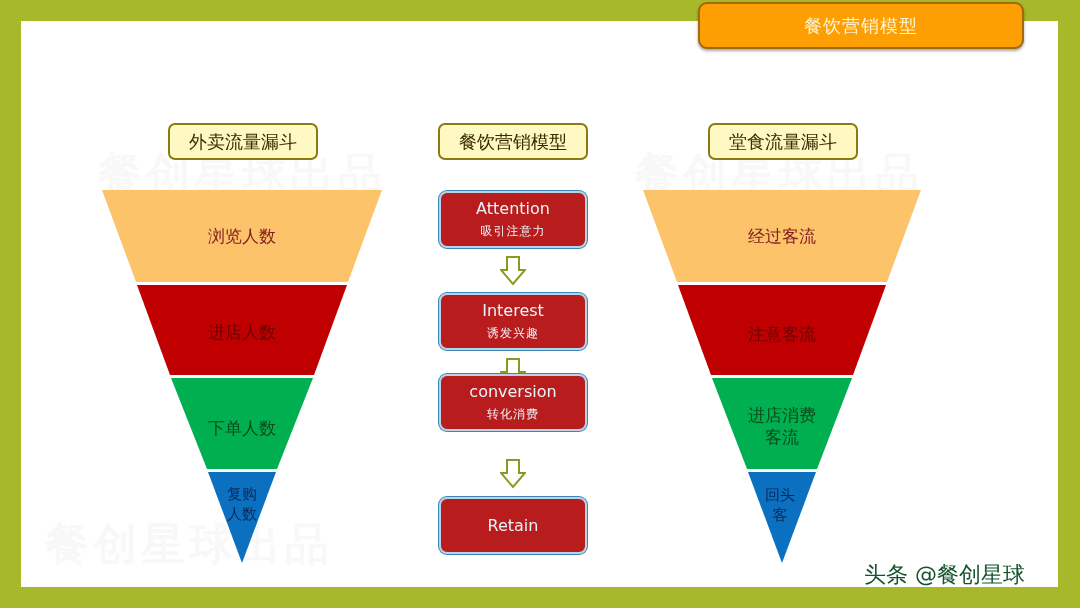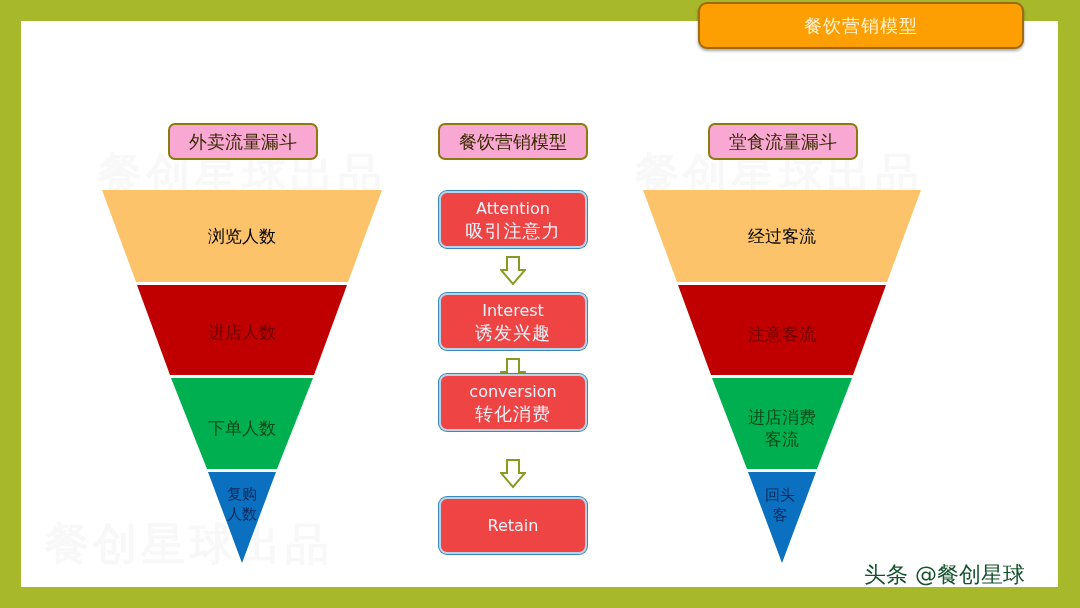--- a/index.html
+++ b/index.html
@@ -1,28 +1,28 @@
 <!DOCTYPE html>
 <html><head>
 <meta charset="utf-8">
 <style>
   html, body { margin:0; padding:0; }
   body { width:1080px; height:608px; position:relative; overflow:hidden; background:#a7b92a; font-family:"DejaVu Sans","Liberation Sans",sans-serif; }
   .panel { position:absolute; left:21px; top:21px; width:1037px; height:566px; background:#ffffff; }
   .top-tab { position:absolute; left:698px; top:2px; width:326px; height:47px; background:#fd9f02; border:2px solid #a06a10; border-radius:9px; box-sizing:border-box; box-shadow:0 2px 3px rgba(0,0,0,0.35); color:#fff3d0; font-size:18px; display:flex; align-items:center; justify-content:center; letter-spacing:1px; }
-  .label-box { position:absolute; height:37px; background:#f9a8d4; border:2px solid #8a7a10; border-radius:7px; box-sizing:border-box; display:flex; align-items:center; justify-content:center; font-family:"DejaVu Serif","Liberation Serif",serif; font-size:18px; color:#3a2a00; }
+  .label-box { position:absolute; height:37px; background:#fef9c3; border:2px solid #8a7a10; border-radius:7px; box-sizing:border-box; display:flex; align-items:center; justify-content:center; font-family:"DejaVu Serif","Liberation Serif",serif; font-size:18px; color:#3a2a00; }
   .watermark { position:absolute; font-size:44px; color:rgba(200,200,200,0.12); font-weight:bold; letter-spacing:4px; white-space:nowrap; }
   .funnel svg { position:absolute; left:0; top:0; }
-  .flabel { position:absolute; font-family:"DejaVu Serif","Liberation Serif",serif; font-size:17px; color:#000000; text-align:center; line-height:22px; transform:translate(-50%,-50%); white-space:nowrap; }
+  .flabel { position:absolute; font-family:"DejaVu Serif","Liberation Serif",serif; font-size:17px; color:#7f1d1d; text-align:center; line-height:22px; transform:translate(-50%,-50%); white-space:nowrap; }
   .flabel.red { color:#6b0000; }
   .flabel.green { color:#0b4a1a; }
   .flabel.blue { color:#0a2a5a; font-size:15px; line-height:20px; }
-  .step { position:absolute; left:439px; width:148px; height:57px; background:#ef4444; border:2px solid #b9d3e6; border-radius:8px; box-sizing:border-box; box-shadow:0 0 0 1px #3c86b8; color:#eaf4fb; text-align:center; display:flex; flex-direction:column; justify-content:center; line-height:22px; }
+  .step { position:absolute; left:439px; width:148px; height:57px; background:#b91c1c; border:2px solid #b9d3e6; border-radius:8px; box-sizing:border-box; box-shadow:0 0 0 1px #3c86b8; color:#eaf4fb; text-align:center; display:flex; flex-direction:column; justify-content:center; line-height:22px; }
   .step .en { font-size:16px; }
-  .step .cn { font-size:18px; letter-spacing:1px; }
+  .step .cn { font-size:12px; letter-spacing:1px; }
   .arrow { position:absolute; left:500px; width:26px; height:30px; }
   .footer { position:absolute; left:864px; top:560px; font-size:22px; color:#14532d; text-shadow:1px 1px 0 #fff, -1px -1px 0 #fff; white-space:nowrap; }
 </style>
 </head>
 <body>
 
 <div class="panel"></div>
 
 <div class="top-tab">
     <span>餐饮营销模型</span>
@@ -91,21 +91,21 @@
 <div class="funnel">
   <svg width="1080" height="608">
     <polygon points="643,190 921,190 887,282 677,282" fill="#fdc36a"></polygon>
     <polygon points="678,285 886,285 853,375 711,375" fill="#c00000"></polygon>
     <polygon points="712,378 852,378 817,469 747,469" fill="#00b050"></polygon>
     <polygon points="748,472 816,472 782,563" fill="#0b70c0"></polygon>
   </svg>
 </div>
 <div class="flabel" style="left:782px;top:236px;">经过客流</div>
 <div class="flabel red" style="left:782px;top:334px;">注意客流</div>
-<div class="flabel green" style="left:782px;top:428px;">
+<div class="flabel green" style="left:782px;top:428px;font-family:Liberation Mono, monospace;">
   <div>进店消费</div>
   <div>客流</div>
 </div>
 <div class="flabel blue" style="left:780px;top:505px;">
   <div>回头</div>
   <div>客</div>
 </div>
 
 <div class="footer">头条 @餐创星球</div>
 

